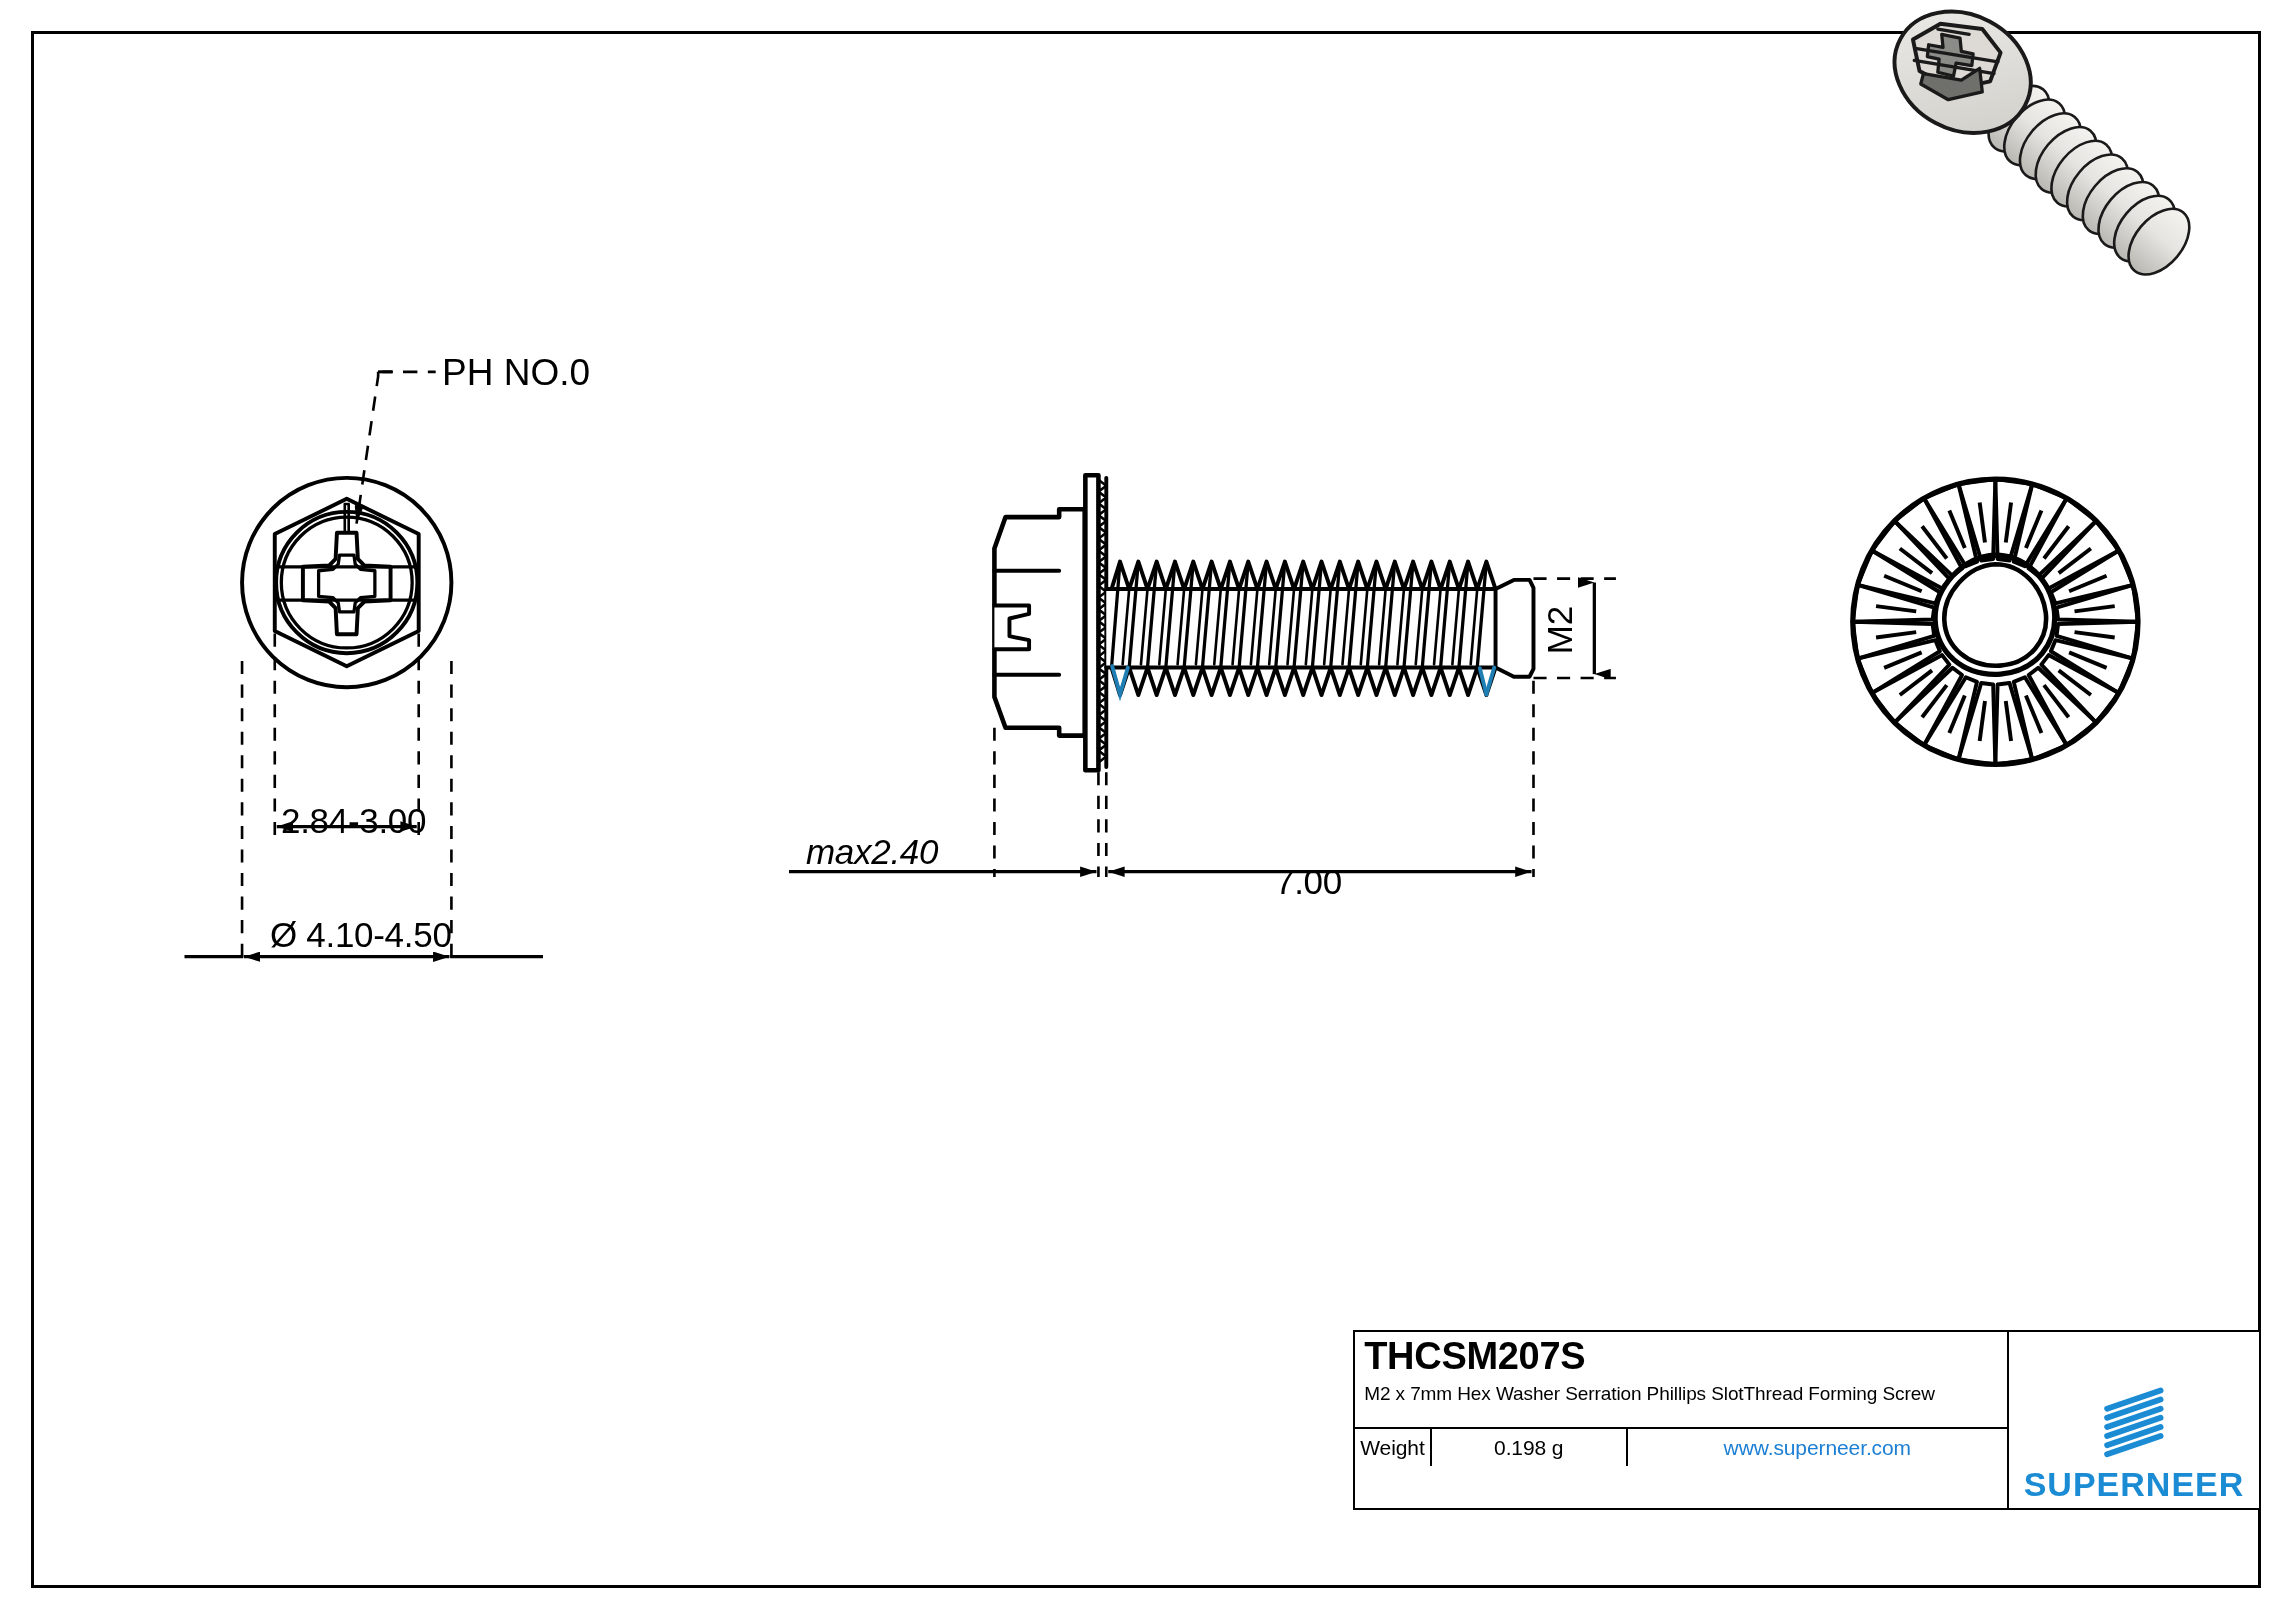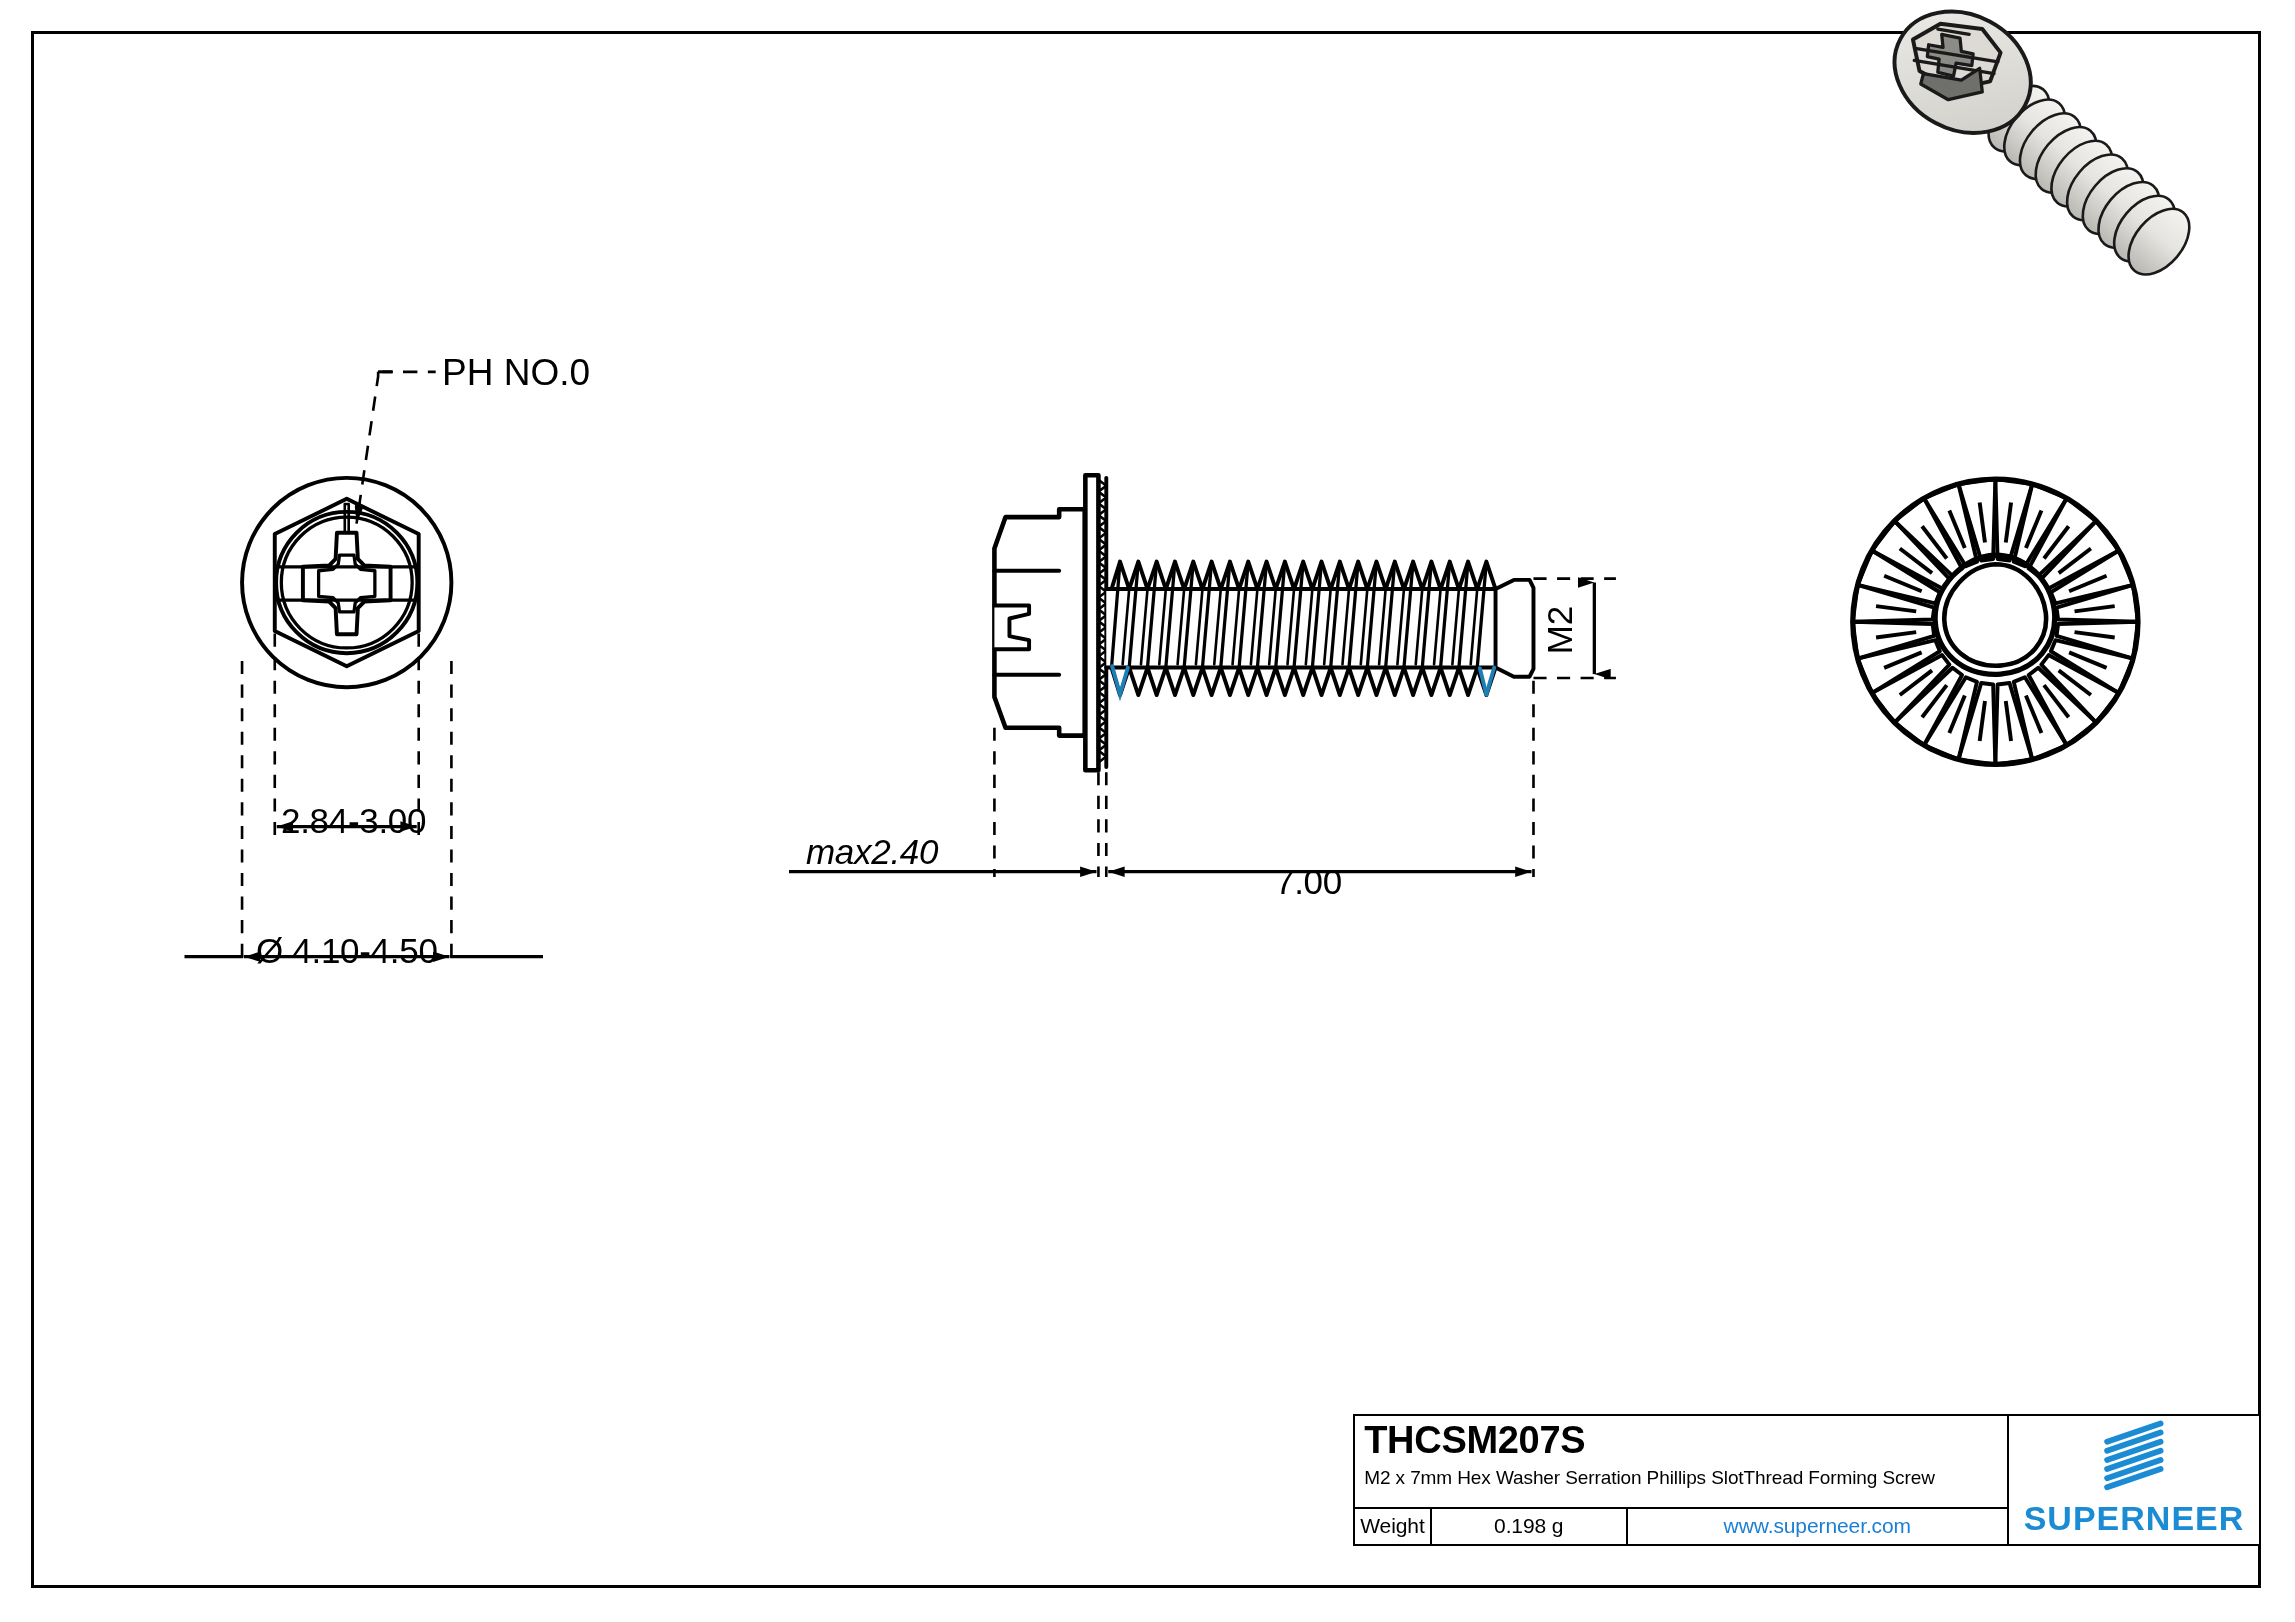--- a/index.html
+++ b/index.html
@@ -44,27 +44,28 @@
   .m2-txt {
     font-size: 35px;
     transform: rotate(-90deg);
     transform-origin: 50% 50%;
   }
 
   
   #title-block {
     position: absolute;
     left: 1353px;
-    top: 1414px;
+    top: 1330px;
     width: 908px;
-    height: 132px;
+    height: 180px;
     box-sizing: border-box;
     border: 2.6px solid #000;
     display: flex;
     background: #fff;
+    align-items: flex-end;
   }
   #tb-left {
     width: 654px;
     height: 100%;
     box-sizing: border-box;
     border-right: 2.6px solid #000;
     display: flex;
     flex-direction: column;
   }
   #tb-head {
@@ -424,21 +425,21 @@
 
       <path d="M2940,112 L2998,122 L3026,104 L3030,140 L2978,152 L2936,128 Z" fill="#6f6f6c" stroke="#1a1a1a" stroke-width="5"></path>
     </g>
 
   </svg>
 
   <div class="txt lead-txt" style="left:442px; top:352px;">PH NO.0</div>
 
   <div class="txt dim-txt" style="left:281px; top:785px;margin-top:16px;">2.84-3.00</div>
 
-  <div class="txt dim-txt" style="left:256px; top:915px;margin-top:16px;">Ø 4.10-4.50</div>
+  <div class="txt dim-txt" style="left:270px; top:915px;">Ø 4.10-4.50</div>
 
   <div class="txt dim-txt" style="left:806px; top:832px;font-style:italic;">max2.40</div>
 
   <div class="txt dim-txt" style="left:1275px; top:832px;margin-top:30px;">7.00</div>
 
   <div class="txt m2-txt" style="left:1536px; top:610px;">M2</div>
 
 
   <div id="title-block">
     <div id="tb-left">

